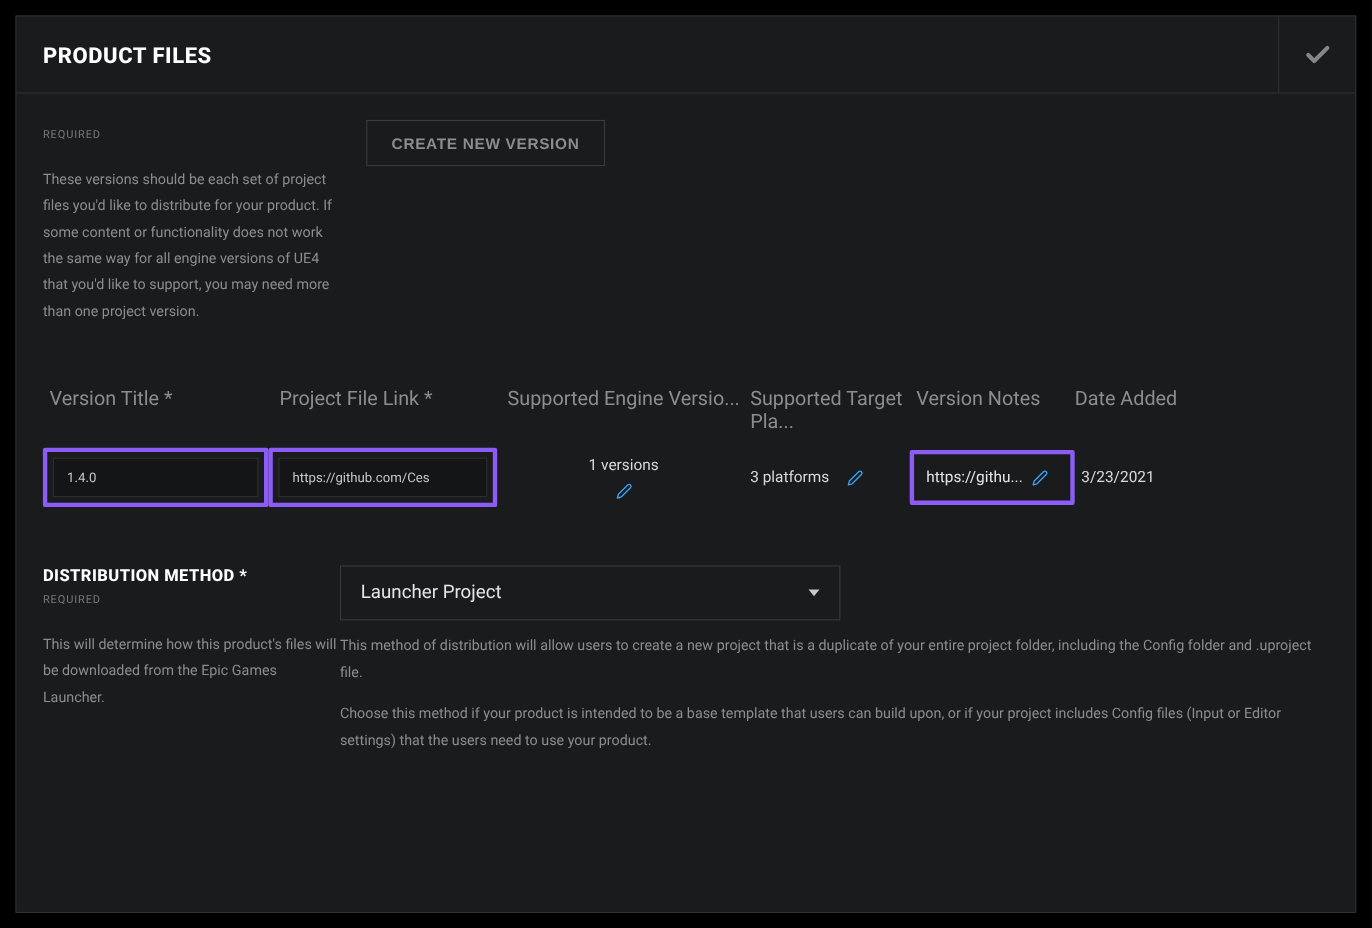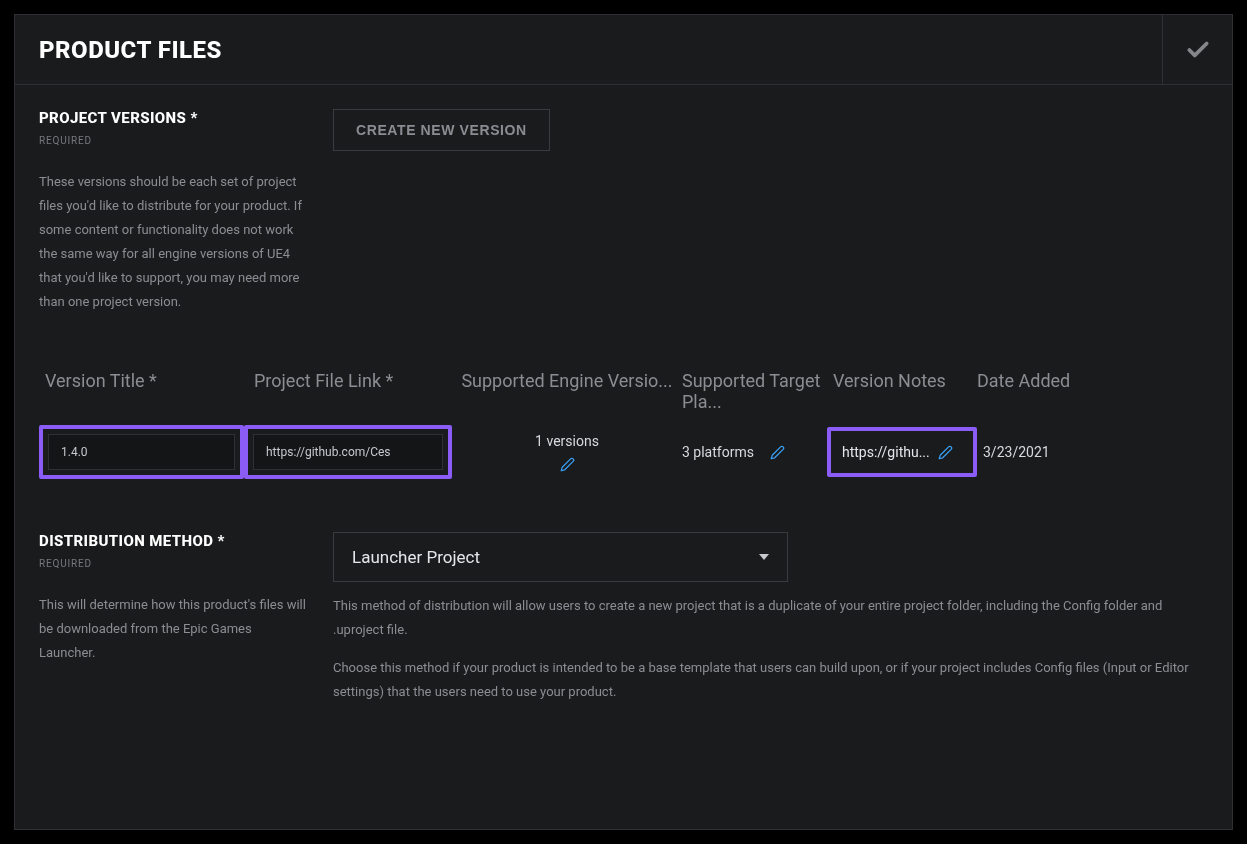--- a/index.html
+++ b/index.html
@@ -18,21 +18,21 @@
   .panel-header {
     display: flex;
     align-items: center;
     justify-content: space-between;
     border-bottom: 1px solid #2f3034;
     height: 70px;
     padding: 0 24px 0 24px;
   }
   .panel-title {
     color: #fff;
-    font-size: 24px;
+    font-size: 20px;
     font-weight: 800;
     letter-spacing: 0.5px;
     text-transform: uppercase;
     text-align: center;
   }
   .check-box {
     border-left: 1px solid #2f3034;
     height: 100%;
     width: 70px;
     display: flex;
@@ -164,21 +164,20 @@
   }
   .edit-icon {
     width: 15px;
     height: 15px;
     color: #3a9ff5;
     flex-shrink: 0;
   }
   .dist-section {
     margin-top: 48px;
     display: flex;
-    gap: 24px;
   }
   .dist-right {
     flex: 1;
   }
   .select-box {
     border: 1px solid #3a3b3f;
     background: transparent;
     color: #e4e6ea;
     font-size: 17px;
     padding: 14px 18px;
@@ -213,21 +212,20 @@
       <svg class="check-icon" viewBox="0 0 24 24" fill="none" stroke="currentColor" stroke-width="3.5" stroke-linecap="round" stroke-linejoin="round">
           <polyline points="20 6 9 17 4 12"></polyline>
         </svg>
     </div>
   </div>
 
   <div class="content">
 
     <div class="section-row">
       <div class="section-left">
-        <div class="section-title">PROJECT VERSIONS *</div>
         <div class="required-tag">REQUIRED</div>
         <div class="section-desc">These versions should be each set of project files you'd like to distribute for your product. If some content or functionality does not work the same way for all engine versions of UE4 that you'd like to support, you may need more than one project version.</div>
       </div>
       <div>
         <button class="btn-outline">CREATE NEW VERSION</button>
       </div>
     </div>
 
     <div class="table-head">
       <div class="col-title">Version Title *</div>

